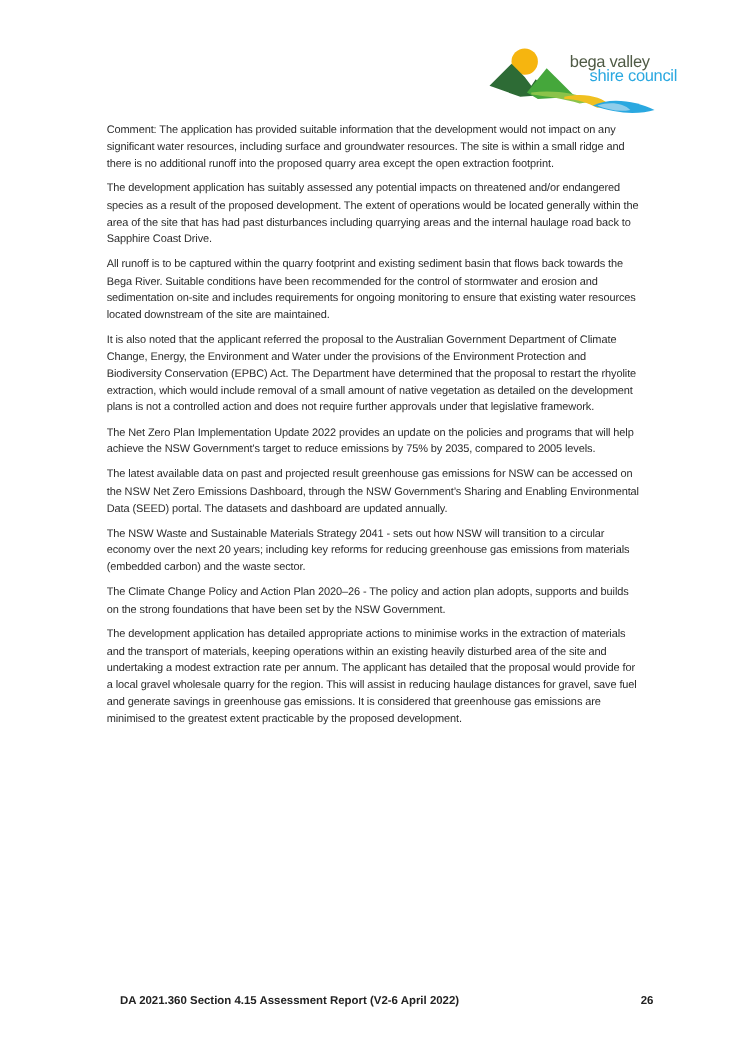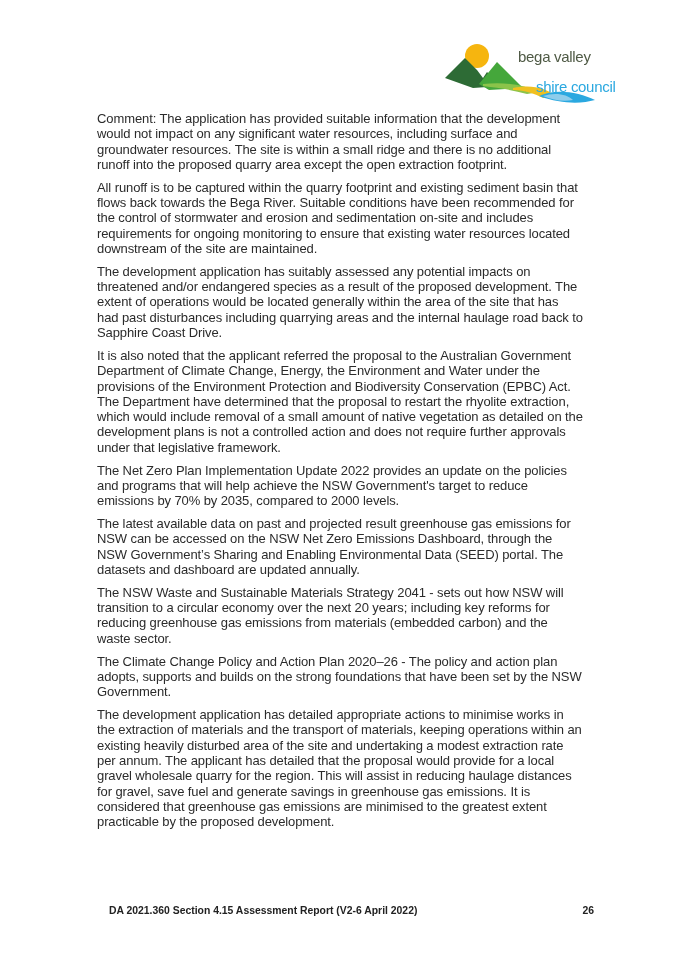--- a/index.html
+++ b/index.html
@@ -1,22 +1,22 @@
 <!DOCTYPE html>
 <html><head>
 <meta charset="utf-8">
 <style>
   html, body { margin: 0; padding: 0; background: #ffffff; }
   body { width: 675px; height: 953px; position: relative; overflow: hidden; }
   .page { position: absolute; left: 0; top: 0; width: 614px; height: 953px; background: #fff; }
   .logo { position: absolute; left: 443px; top: 42px; width: 180px; height: 80px; }
   .logo svg { display: block; }
   .logo-text1 { position: absolute; left: 75px; top: 7px; font-family: "Liberation Sans", sans-serif; font-size: 15px; color: #4f5a45; letter-spacing: -0.3px; line-height: 15px; }
-  .logo-text2 { position: absolute; left: 93px; top: 20px; font-family: "Liberation Sans", sans-serif; font-size: 15px; color: #2aa8e0; letter-spacing: -0.3px; line-height: 15px; margin-top: 17px; }
-  .body-text { position: absolute; left: 97px; top: 111px; width: 486px; font-family: "Liberation Sans", sans-serif; font-size: 13px; line-height: 15.3px; color: #2b2b2b; letter-spacing: -0.1px; }
+  .logo-text2 { position: absolute; left: 93px; top: 20px; font-family: "Liberation Sans", sans-serif; font-size: 15px; color: #2aa8e0; letter-spacing: -0.3px; line-height: 15px; }
+  .body-text { position: absolute; left: 97px; top: 111px; width: 486px; font-family: "Liberation Sans", sans-serif; font-size: 10px; line-height: 15.3px; color: #2b2b2b; letter-spacing: -0.1px; }
   .body-text p { margin: 0 0 7.6px 0; }
   .footer { position: absolute; left: 97px; top: 905px; width: 485px; font-family: "Liberation Sans", sans-serif; font-size: 10.4px; font-weight: bold; color: #222; display: flex; justify-content: space-between; padding-left: 12px; }
 </style>
 </head>
 <body>
 
 <div class="page">
 
   <div class="logo">
     <svg width="180" height="80" viewBox="0 0 180 80">
@@ -27,24 +27,24 @@
       <path d="M70 46 C88 42, 104 46, 112 54 L100 56 C92 52, 82 48, 70 48 Z" fill="#f0c020"></path>
       <path d="M96 54 C112 46, 136 50, 152 58 C138 62, 118 62, 96 54 Z" fill="#2aa8e0"></path>
       <path d="M100 54 C112 50, 124 52, 130 58 C120 60, 110 58, 100 54 Z" fill="#8fcdeb"></path>
     </svg>
     <div class="logo-text1">bega valley</div>
     <div class="logo-text2">shire council</div>
   </div>
 
   <div class="body-text">
     <p>Comment: The application has provided suitable information that the development would not impact on any significant water resources, including surface and groundwater resources. The site is within a small ridge and there is no additional runoff into the proposed quarry area except the open extraction footprint.</p>
+    <p>The development application has suitably assessed any potential impacts on threatened and/or endangered species as a result of the proposed development. The extent of operations would be located generally within the area of the site that has had past disturbances including quarrying areas and the internal haulage road back to Sapphire Coast Drive.</p>
     <p>All runoff is to be captured within the quarry footprint and existing sediment basin that flows back towards the Bega River. Suitable conditions have been recommended for the control of stormwater and erosion and sedimentation on-site and includes requirements for ongoing monitoring to ensure that existing water resources located downstream of the site are maintained.</p>
-    <p>The development application has suitably assessed any potential impacts on threatened and/or endangered species as a result of the proposed development. The extent of operations would be located generally within the area of the site that has had past disturbances including quarrying areas and the internal haulage road back to Sapphire Coast Drive.</p>
     <p>It is also noted that the applicant referred the proposal to the Australian Government Department of Climate Change, Energy, the Environment and Water under the provisions of the Environment Protection and Biodiversity Conservation (EPBC) Act. The Department have determined that the proposal to restart the rhyolite extraction, which would include removal of a small amount of native vegetation as detailed on the development plans is not a controlled action and does not require further approvals under that legislative framework.</p>
-    <p>The Net Zero Plan Implementation Update 2022 provides an update on the policies and programs that will help achieve the NSW Government's target to reduce emissions by 70% by 2035, compared to 2000 levels.</p>
+    <p>The Net Zero Plan Implementation Update 2022 provides an update on the policies and programs that will help achieve the NSW Government's target to reduce emissions by 75% by 2035, compared to 2005 levels.</p>
     <p>The latest available data on past and projected result greenhouse gas emissions for NSW can be accessed on the NSW Net Zero Emissions Dashboard, through the NSW Government’s Sharing and Enabling Environmental Data (SEED) portal. The datasets and dashboard are updated annually.</p>
     <p>The NSW Waste and Sustainable Materials Strategy 2041 - sets out how NSW will transition to a circular economy over the next 20 years; including key reforms for reducing greenhouse gas emissions from materials (embedded carbon) and the waste sector.</p>
     <p>The Climate Change Policy and Action Plan 2020–26 - The policy and action plan adopts, supports and builds on the strong foundations that have been set by the NSW Government.</p>
     <p>The development application has detailed appropriate actions to minimise works in the extraction of materials and the transport of materials, keeping operations within an existing heavily disturbed area of the site and undertaking a modest extraction rate per annum. The applicant has detailed that the proposal would provide for a local gravel wholesale quarry for the region. This will assist in reducing haulage distances for gravel, save fuel and generate savings in greenhouse gas emissions. It is considered that greenhouse gas emissions are minimised to the greatest extent practicable by the proposed development.</p>
   </div>
 
   <div class="footer">
     <span>DA 2021.360 Section 4.15 Assessment Report (V2-6 April 2022)</span>
     <span>26</span>
   </div>

